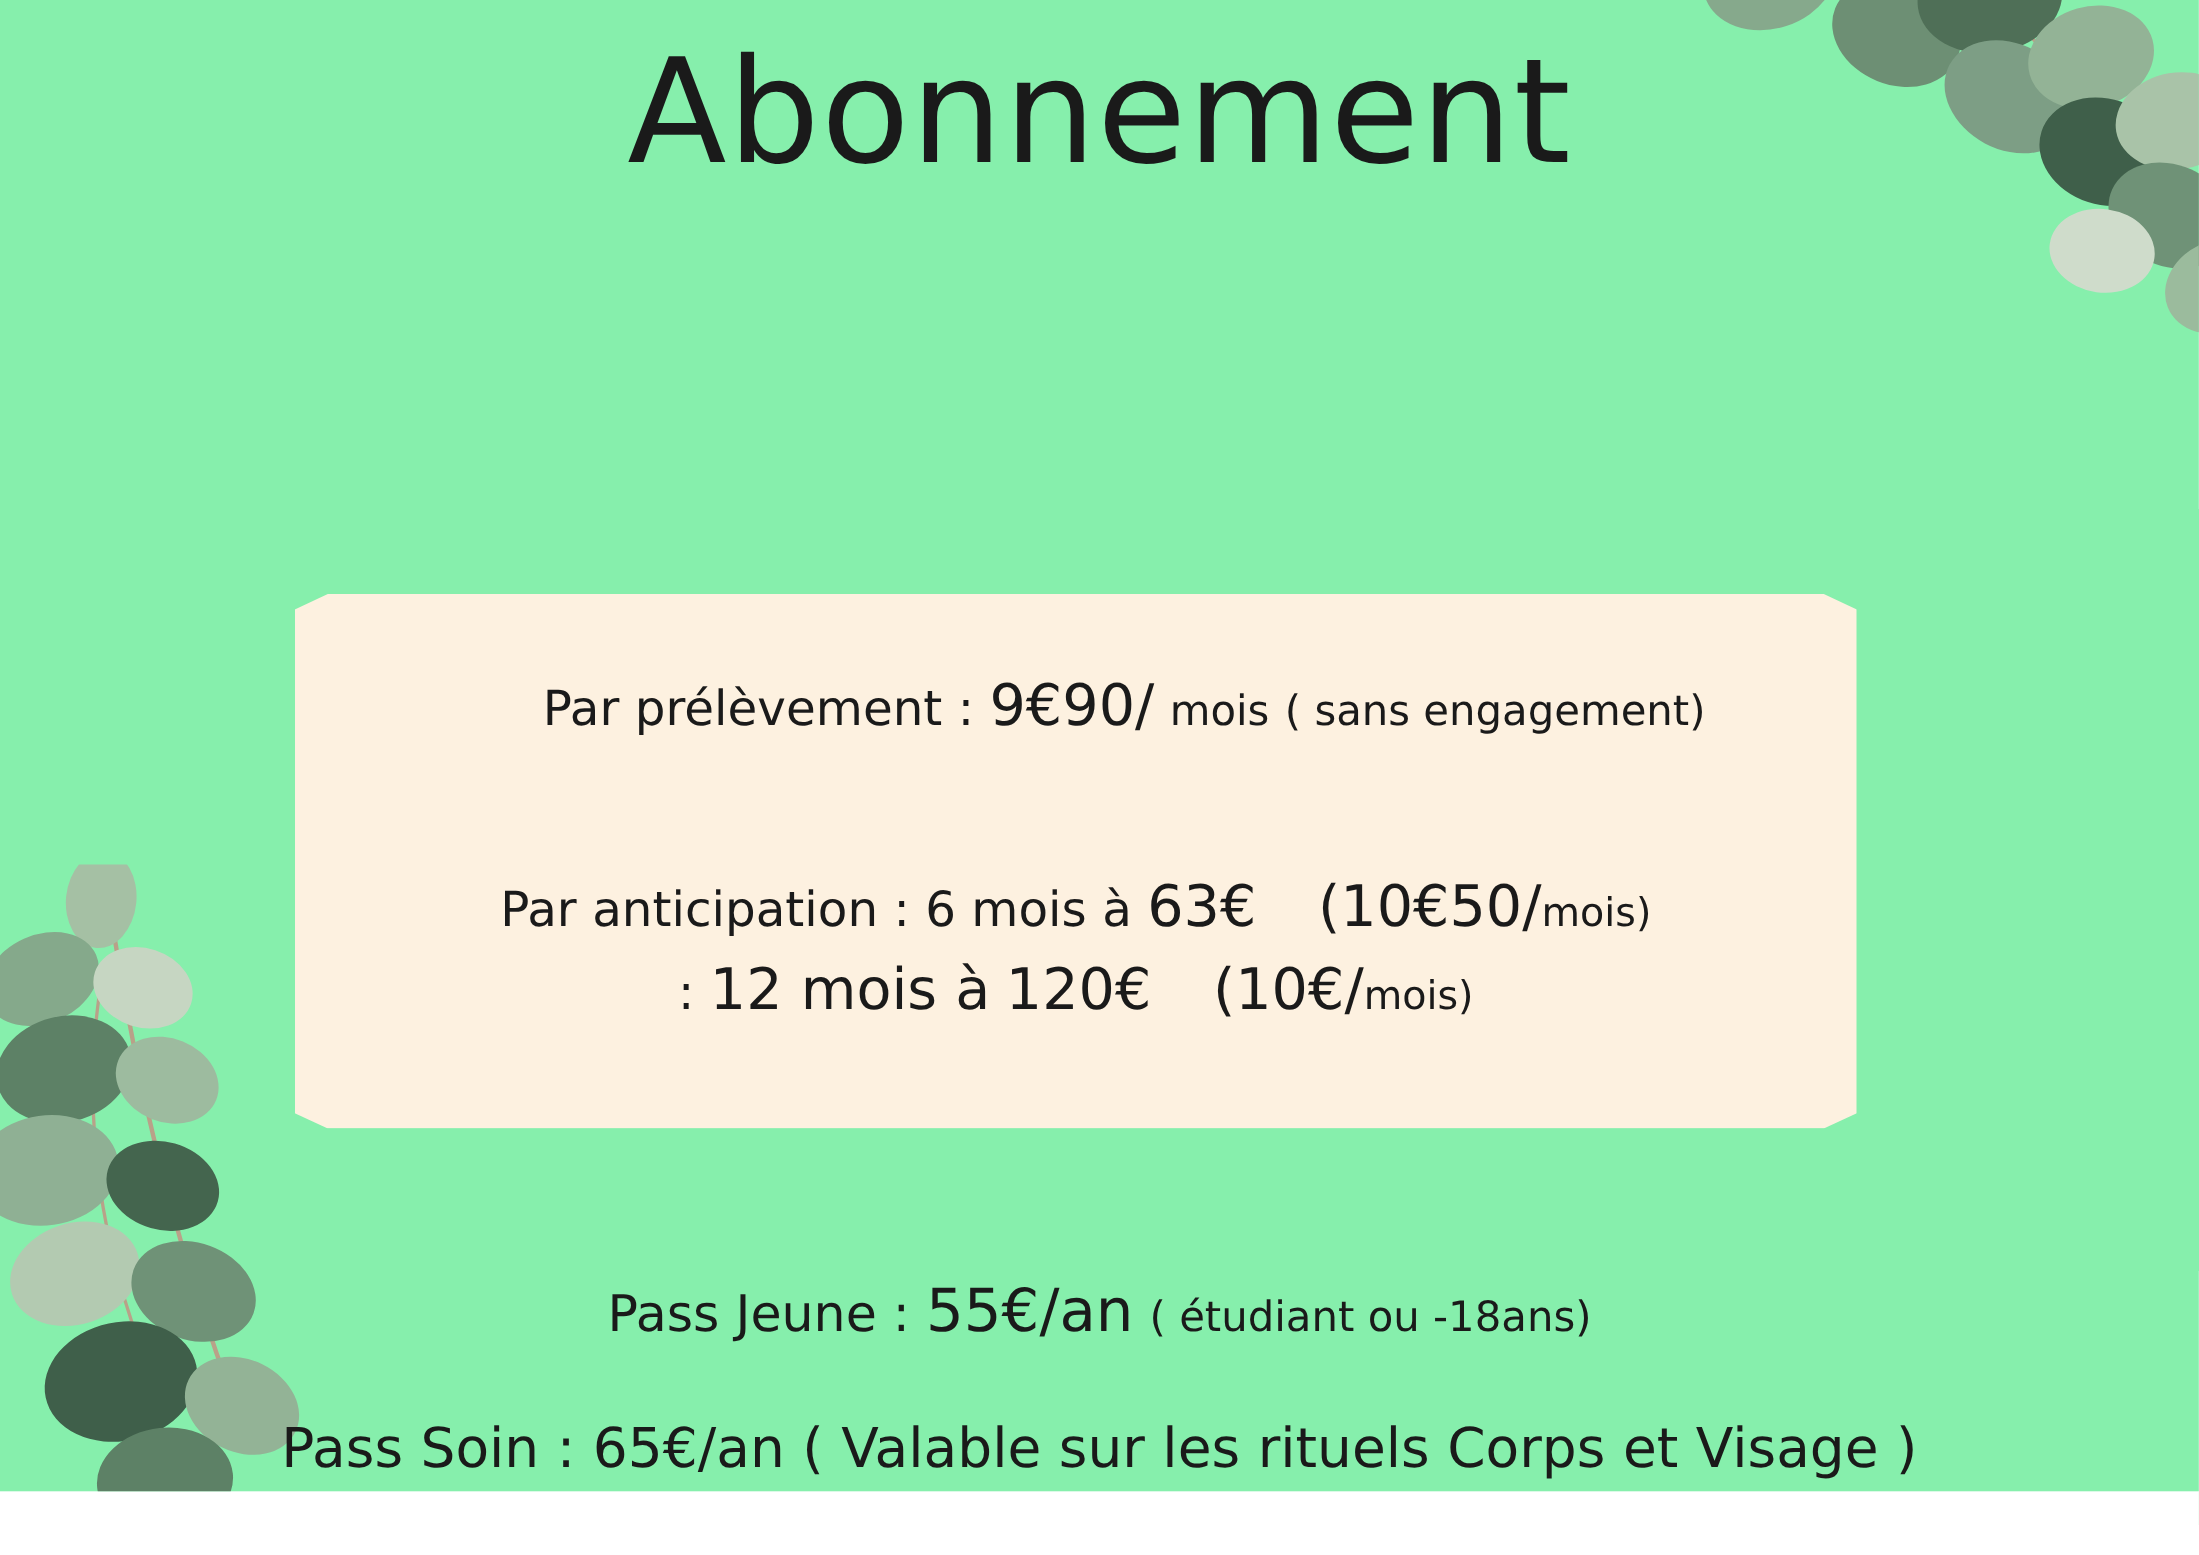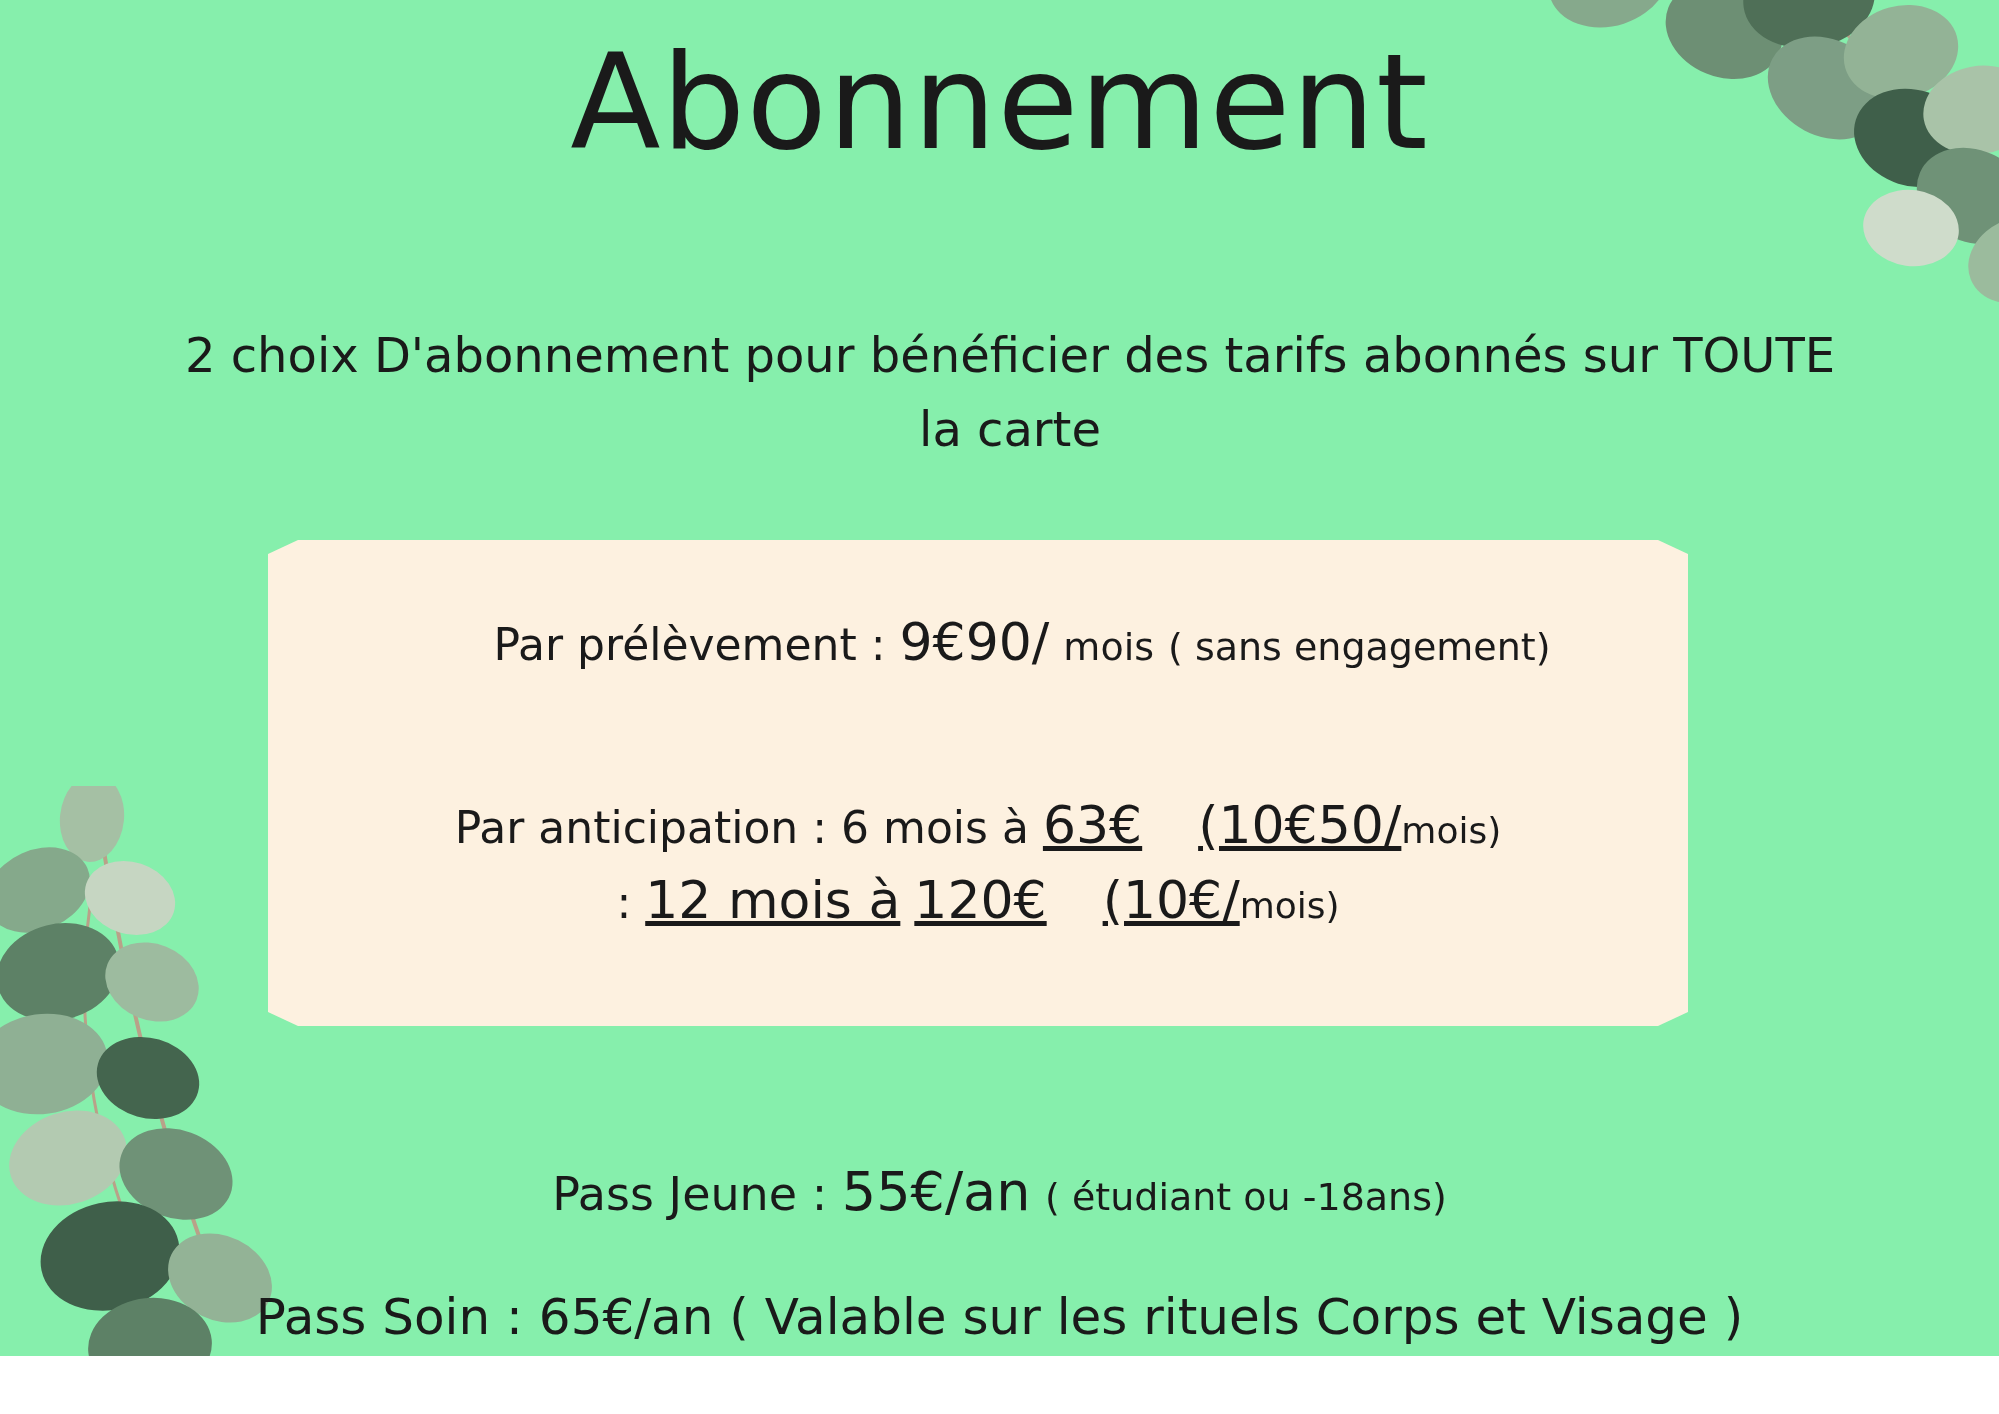--- a/index.html
+++ b/index.html
@@ -91,21 +91,21 @@
     top: 248px;
     left: 0;
     width: 100%;
     text-align: center;
   }
   .line-antic1, .line-antic2 {
     white-space: nowrap;
     font-size: 44px;
     line-height: 1.45;
   }
-  .line-antic1 .big, .line-antic2 .big { font-size: 52px; text-decoration: underline; }
+  .line-antic1 .big, .line-antic2 .big { font-size: 52px; }
   .line-antic1 .small, .line-antic2 .small { font-size: 36px; text-align: center; }
   .line-antic2 { }
 
   
   .pass-jeune {
     position: absolute;
     top: 1160px;
     left: 0;
     width: 100%;
     text-align: center;
@@ -168,21 +168,20 @@
         <ellipse cx="196" cy="388" rx="58" ry="44" fill="#6f9277" transform="rotate(20 196 388)"></ellipse>
         <ellipse cx="130" cy="470" rx="70" ry="54" fill="#3f5f4a" transform="rotate(-12 130 470)"></ellipse>
         <ellipse cx="240" cy="492" rx="54" ry="42" fill="#93b396" transform="rotate(26 240 492)"></ellipse>
         <ellipse cx="170" cy="560" rx="62" ry="48" fill="#5d8166" transform="rotate(-6 170 560)"></ellipse>
       </g>
     </svg>
   </div>
 
   <div class="title">Abonnement</div>
 
-  <div class="intro">2 choix D'abonnement pour bénéficier des tarifs abonnés sur TOUTE la carte</div>
 
   <div class="panel">
     <div class="panel-inner">
 
       <div class="line-prelev">
         <span>Par prélèvement :</span>
         <span class="big">9€90/</span>
         <span class="small">mois</span>
         <span class="small">( sans engagement)</span>
       </div>

